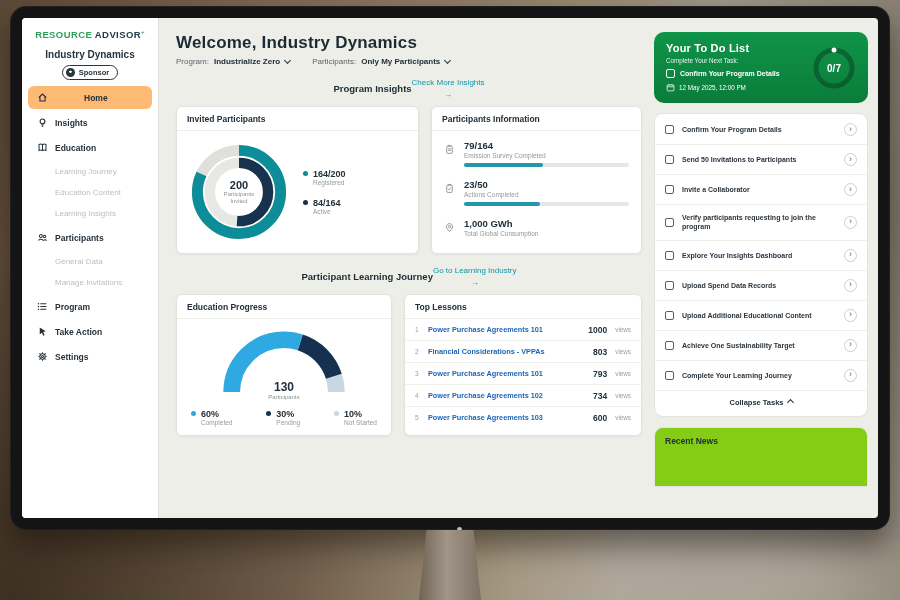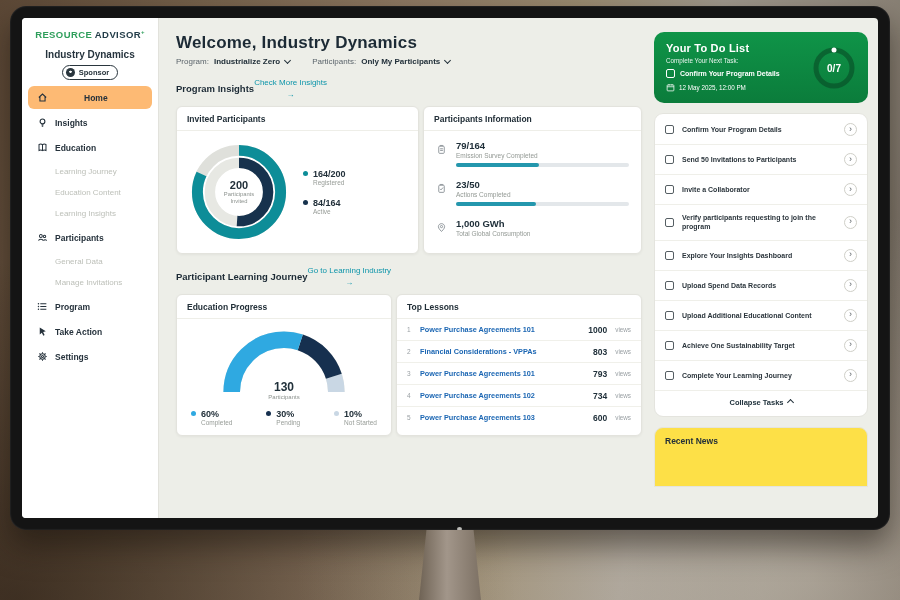--- a/index.html
+++ b/index.html
@@ -41,24 +41,24 @@
 
   
   main{flex:1;min-width:0;box-sizing:border-box;padding:15px 12px 0 17px;}
   h1{margin:0;font-size:17px;color:#1c2a35;letter-spacing:.2px;}
   .filters{display:flex;gap:22px;margin-top:4px;align-items:center;}
   .filter{display:flex;align-items:center;gap:5px;font-size:8px;color:#5b646b;cursor:pointer;}
   .fvalue{font-weight:bold;color:#22303a;}
   .caret{width:4px;height:4px;border-right:1.3px solid #22303a;border-bottom:1.3px solid #22303a;
     transform:rotate(45deg);margin-top:-2px;display:inline-block;}
   .caret-up{transform:rotate(225deg);margin:2px 0 0 4px;}
-  .sec-row{display:flex;justify-content:flex-start;align-items:center;margin-top:12px;}
+  .sec-row{display:flex;justify-content:center;align-items:center;margin-top:12px;}
   h2{margin:0;font-size:9.5px;color:#1c2a35;}
   .tlink{font-size:8px;font-weight:normal;color:#0d95aa;display:flex;gap:3px;align-items:center;cursor:pointer;flex-direction:column;}
-  .cards{display:flex;gap:4px;margin-top:7px;align-items:stretch;}
+  .cards{display:flex;gap:12px;margin-top:7px;align-items:stretch;}
   .card{background:#fff;border:1px solid #e3e3dd;border-radius:6px;
     box-shadow:0 1px 3px rgba(20,20,20,.05);box-sizing:border-box;}
   .card-title{font-size:8.5px;font-weight:bold;color:#222f38;padding:7px 10px 6px;border-bottom:1px solid #eeeee8;}
 
   .c-invited{width:243px;}
   .invited-body{display:flex;align-items:center;padding:9px 10px;gap:12px;}
   .donut-wrap{position:relative;width:104px;height:104px;}
   .donut{width:104px;height:104px;transform:rotate(-90deg);}
   .donut-center{position:absolute;inset:0;display:flex;flex-direction:column;align-items:center;justify-content:center;text-align:center;}
   .dc-val{font-size:11px;font-weight:bold;color:#22303a;}
@@ -110,21 +110,21 @@
   .tg-ring svg{width:46px;height:46px;transform:rotate(-90deg);}
   .tg-ring-text{position:absolute;inset:0;display:flex;align-items:center;justify-content:center;
     font-size:10px;font-weight:bold;color:#fff;}
   .tasks-card{background:#fff;border:1px solid #e4e4de;border-radius:9px;margin-top:10px;padding:1px 0;}
   .task-row{display:flex;align-items:center;gap:8px;padding:8px 10px;border-bottom:1px solid #efefe9;cursor:pointer;}
   .t-check{width:7px;height:7px;border:1.1px solid #555e63;border-radius:2px;flex-shrink:0;cursor:pointer;}
   .t-label{flex:1;max-width:142px;font-size:7px;font-weight:bold;color:#2b353c;line-height:1.35;}
   .t-go{width:13px;height:13px;border:1px solid #cfcfc8;border-radius:50%;display:flex;align-items:center;
     justify-content:center;color:#5b6166;font-size:9px;line-height:1;flex-shrink:0;box-sizing:border-box;padding-bottom:1px;cursor:pointer;margin-left:auto;}
   .collapse{text-align:center;padding:7px 0 8px;font-size:7.5px;font-weight:bold;color:#20323c;cursor:pointer;}
-  .news-card{background:#fde047;border:1px solid #e4e4de;border-radius:9px 9px 0 0;margin-top:10px;padding:8px 10px 40px;}
+  .news-card{background:#84cc16;border:1px solid #e4e4de;border-radius:9px 9px 0 0;margin-top:10px;padding:8px 10px 40px;}
   .news-title{font-size:8.5px;font-weight:bold;color:#222f38;}
 </style>
 </head>
 <body>
 
 <div class="scene">
   <div class="monitor">
     <div class="screen">
 
       <aside class="sidebar">

